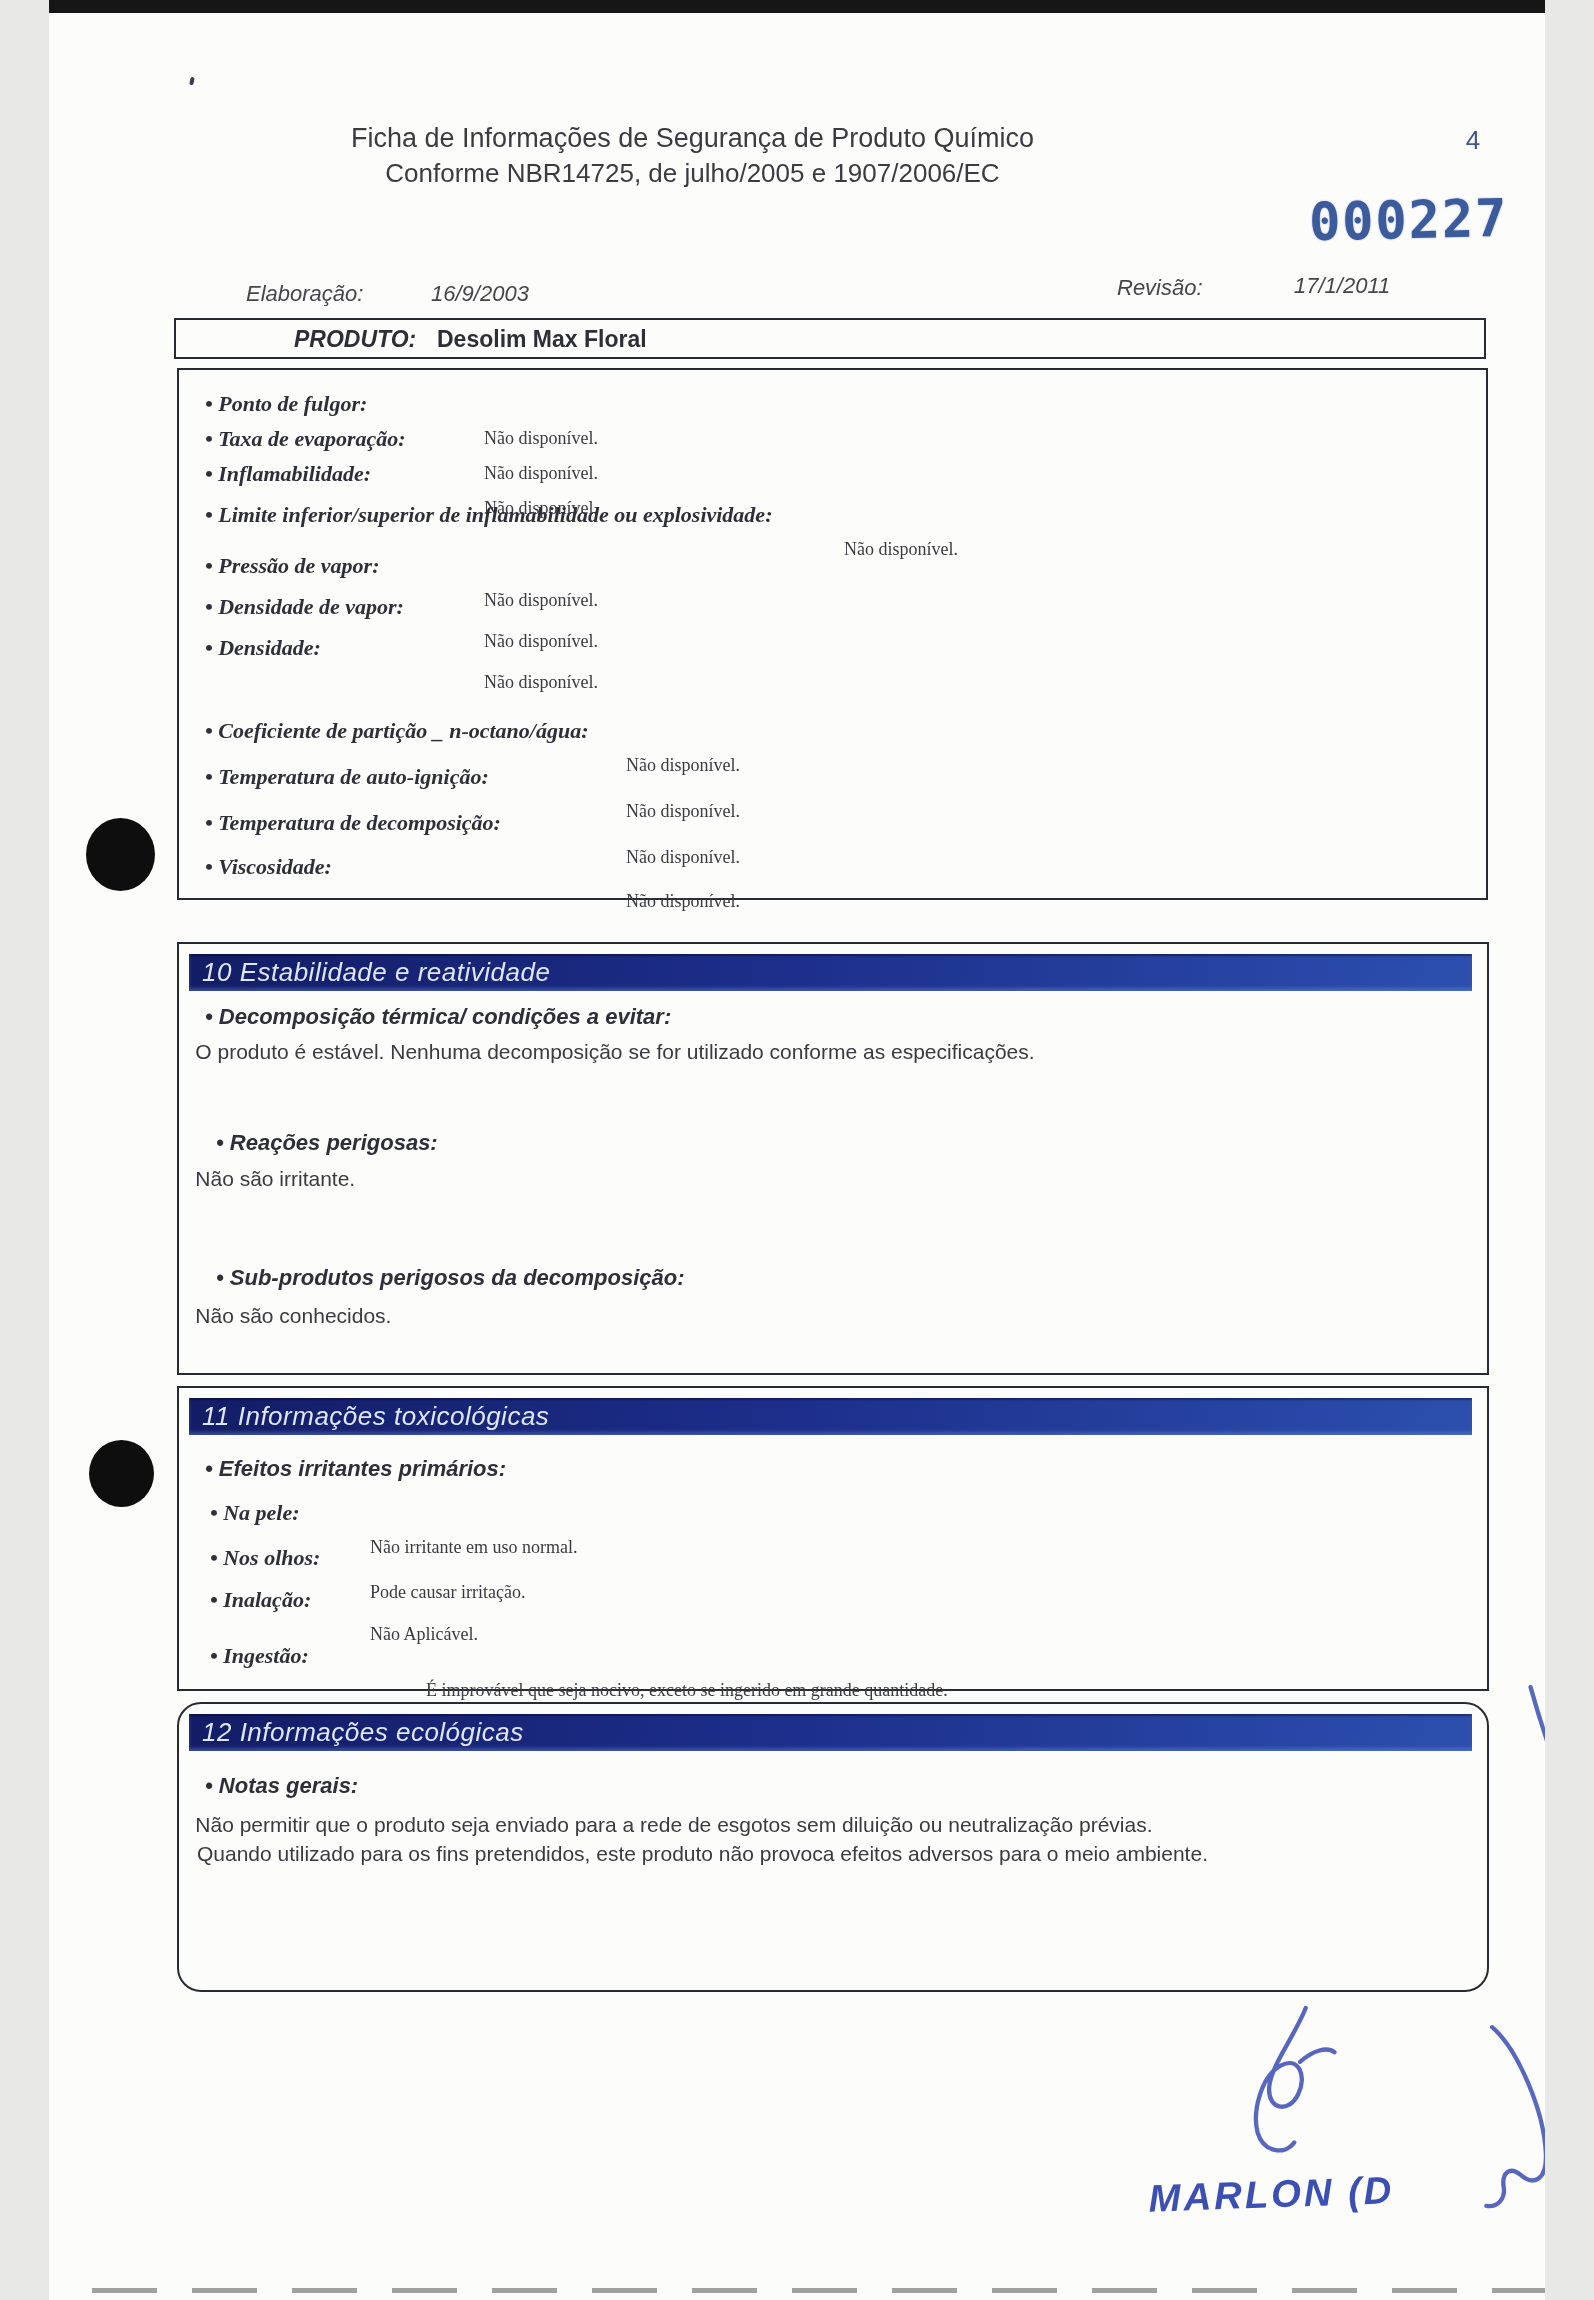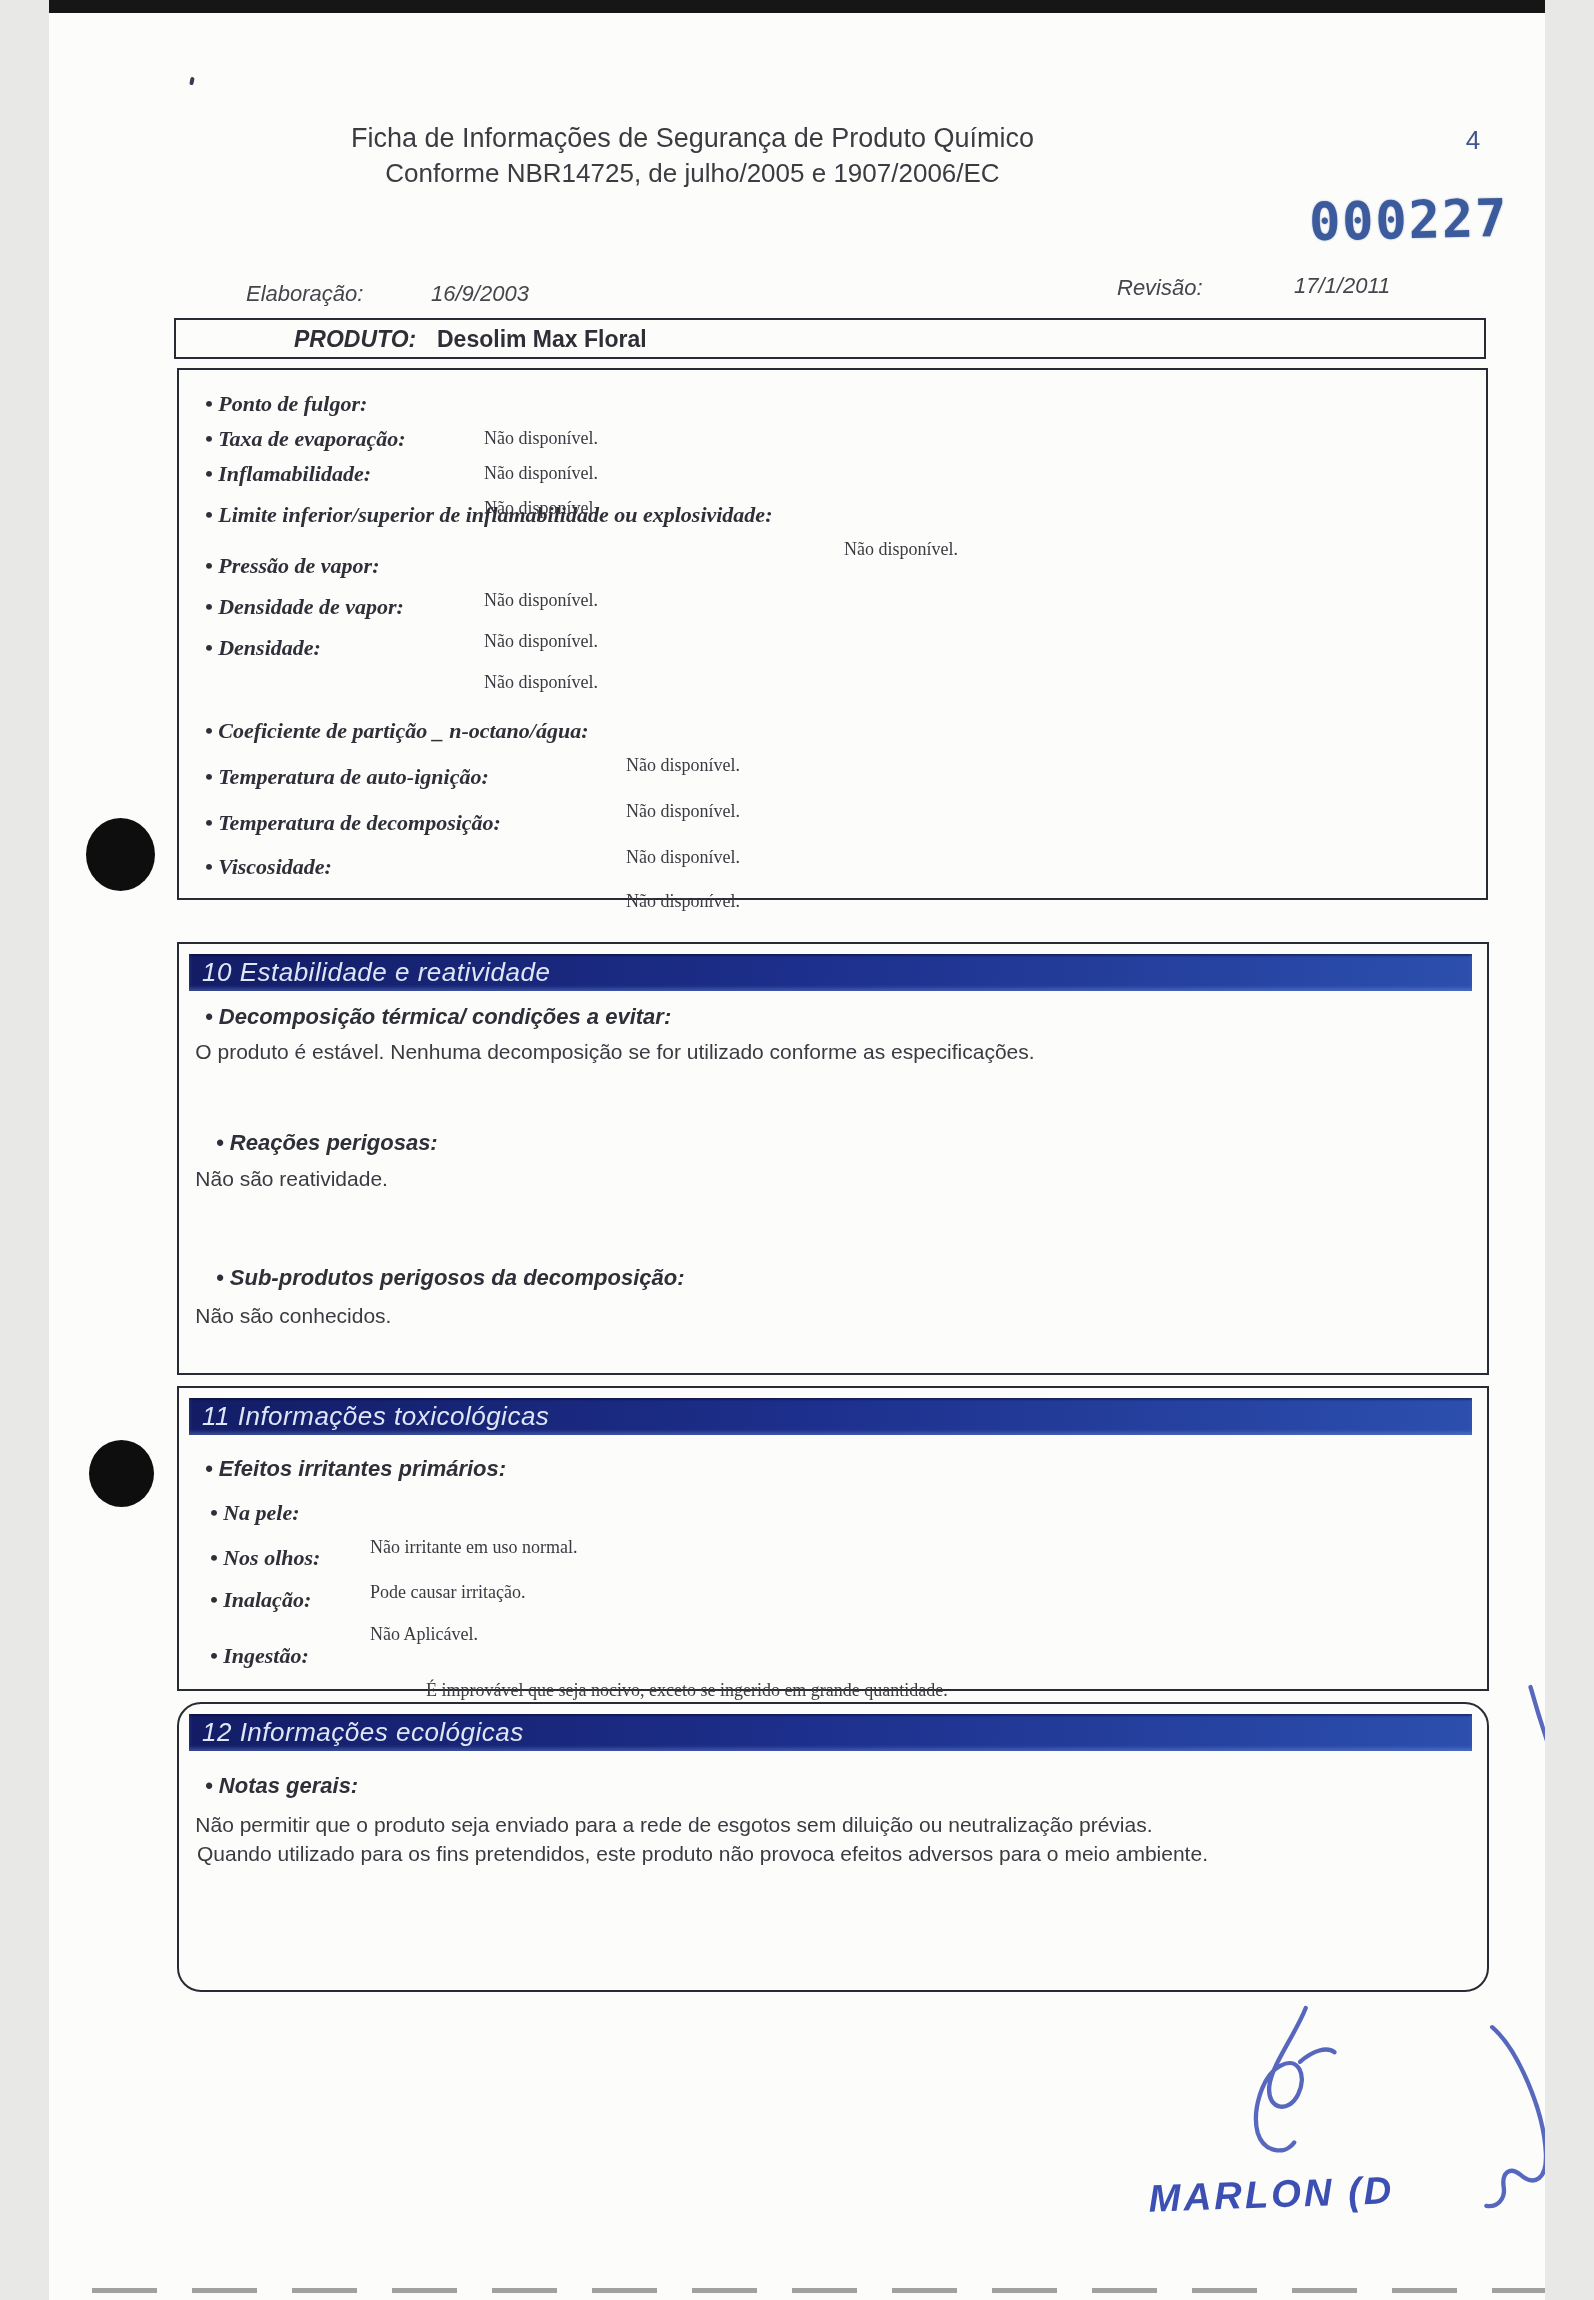--- a/index.html
+++ b/index.html
@@ -129,21 +129,21 @@
     </div>
   </div>
 
   <div class="box sec-box sec10">
     <div class="sec-bar">
       <span>10 Estabilidade e reatividade</span>
     </div>
     <span class="h-b" style="left:26px;top:60px">• Decomposição térmica/ condições a evitar:</span>
     <span class="t-r" style="left:16.3px;top:96px">O produto é estável. Nenhuma decomposição se for utilizado conforme as especificações.</span>
     <span class="h-b" style="left:37px;top:186px">• Reações perigosas:</span>
-    <span class="t-r" style="left:16.3px;top:223px">Não são reatividade.</span>
+    <span class="t-r" style="left:16.3px;top:223px">Não são irritante.</span>
     <span class="h-b" style="left:37px;top:321px">• Sub-produtos perigosos da decomposição:</span>
     <span class="t-r" style="left:16.3px;top:360px">Não são conhecidos.</span>
   </div>
 
   <div class="box sec-box sec11">
     <div class="sec-bar">
       <span>11 Informações toxicológicas</span>
     </div>
     <span class="h-b" style="left:26px;top:68px">• Efeitos irritantes primários:</span>
     <div class="prow" style="top:112px;left:31px">

